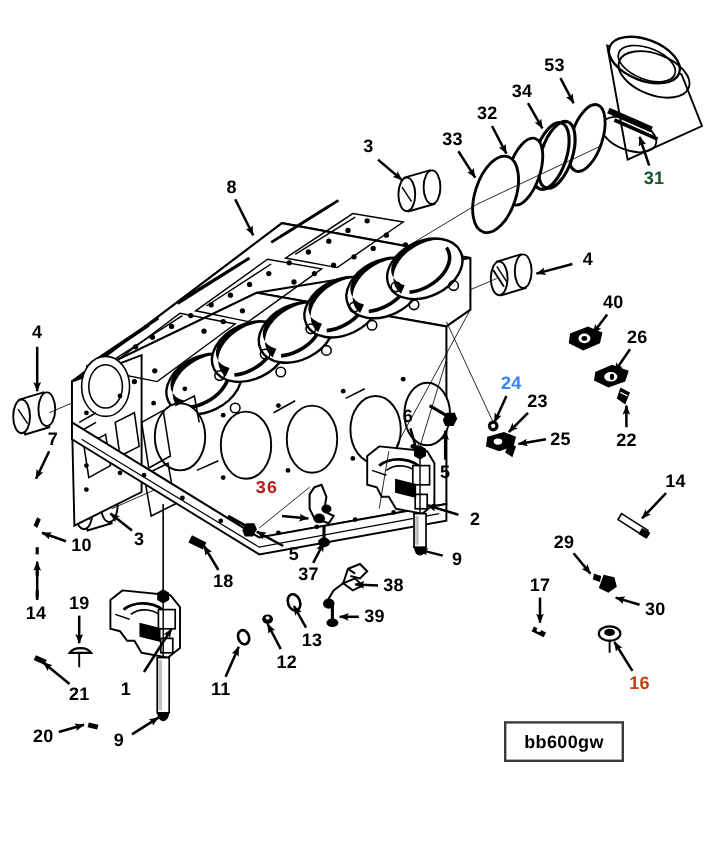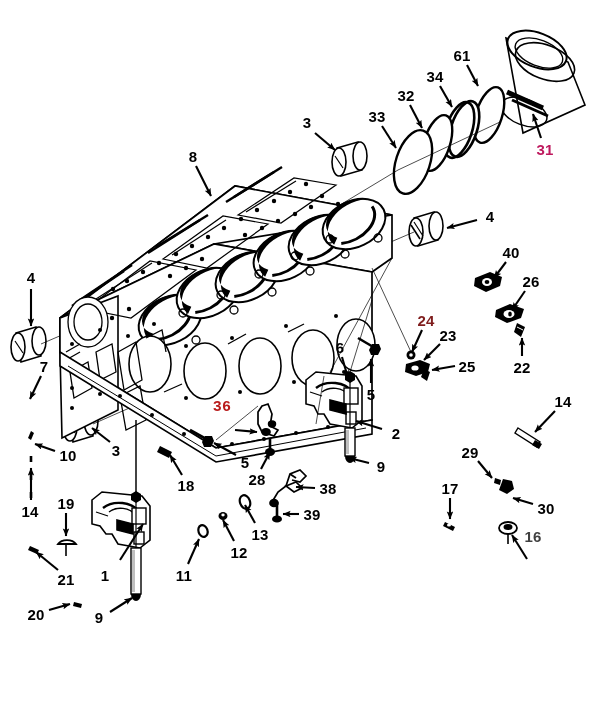--- a/index.html
+++ b/index.html
@@ -538,39 +538,42 @@
       <div class="callout" style="left: 44px; top: 366px; color: rgb(0, 0, 0);">7</div>
       <div class="callout" style="left: 193px; top: 156px; color: rgb(0, 0, 0);">8</div>
       <div class="callout" style="left: 381px; top: 466px; color: rgb(0, 0, 0);">9</div>
       <div class="callout" style="left: 99px; top: 617px; color: rgb(0, 0, 0);">9</div>
       <div class="callout" style="left: 68px; top: 455px; color: rgb(0, 0, 0);">10</div>
       <div class="callout" style="left: 184px; top: 575px; color: rgb(0, 0, 0);">11</div>
       <div class="callout" style="left: 239px; top: 552px; color: rgb(0, 0, 0);">12</div>
       <div class="callout" style="left: 260px; top: 534px; color: rgb(0, 0, 0);">13</div>
       <div class="callout" style="left: 30px; top: 511px; color: rgb(0, 0, 0);">14</div>
       <div class="callout" style="left: 563px; top: 401px; color: rgb(0, 0, 0);">14</div>
-      <div class="callout" style="left: 533px; top: 536px; color: #404040;">16</div>
+      <div class="callout" style="left: 533px; top: 570px; color: #c2410c;">16</div>
       <div class="callout" style="left: 450px; top: 488px; color: rgb(0, 0, 0);">17</div>
       <div class="callout" style="left: 186px; top: 485px; color: rgb(0, 0, 0); text-align: right;">18</div>
       <div class="callout" style="left: 66px; top: 503px; color: rgb(0, 0, 0);">19</div>
       <div class="callout" style="left: 36px; top: 614px; color: rgb(0, 0, 0);">20</div>
       <div class="callout" style="left: 66px; top: 579px; color: rgb(0, 0, 0);">21</div>
       <div class="callout" style="left: 522px; top: 367px; color: rgb(0, 0, 0);">22</div>
       <div class="callout" style="left: 448px; top: 335px; color: rgb(0, 0, 0);">23</div>
-      <div class="callout" style="left: 426px; top: 320px; color: #7f1d1d;">24</div>
+      <div class="callout" style="left: 426px; top: 320px; color: #3b82f6;">24</div>
       <div class="callout" style="left: 467px; top: 366px; color: rgb(0, 0, 0);">25</div>
       <div class="callout" style="left: 531px; top: 281px; color: rgb(0, 0, 0);">26</div>
       <div class="callout" style="left: 470px; top: 452px; color: rgb(0, 0, 0);">29</div>
       <div class="callout" style="left: 546px; top: 508px; color: rgb(0, 0, 0);">30</div>
-      <div class="callout" style="left: 545px; top: 149px; color: #be185d;">31</div>
+      <div class="callout" style="left: 545px; top: 149px; color: #14532d;">31</div>
       <div class="callout" style="left: 406px; top: 95px; color: rgb(0, 0, 0);">32</div>
       <div class="callout" style="left: 377px; top: 116px; color: rgb(0, 0, 0);">33</div>
       <div class="callout" style="left: 435px; top: 76px; color: rgb(0, 0, 0);">34</div>
-      <div class="callout" style="left: 462px; top: 55px; color: rgb(0, 0, 0);">61</div>
+      <div class="callout" style="left: 462px; top: 55px; color: rgb(0, 0, 0);">53</div>
       <div class="callout" style="left: 222px; top: 407px; color: #b91c1c; font-family: Liberation Mono, monospace;">36</div>
-      <div class="callout" style="left: 257px; top: 479px; color: rgb(0, 0, 0);">28</div>
+      <div class="callout" style="left: 257px; top: 479px; color: rgb(0, 0, 0);">37</div>
       <div class="callout" style="left: 328px; top: 488px; color: rgb(0, 0, 0);">38</div>
       <div class="callout" style="left: 312px; top: 514px; color: rgb(0, 0, 0);">39</div>
       <div class="callout" style="left: 511px; top: 252px; color: rgb(0, 0, 0);">40</div>
     </div>
 
+  <div id="idbox">
+    <span class="idlabel">bb600gw</span>
+  </div>
 
 </div>
 
 </body></html>

